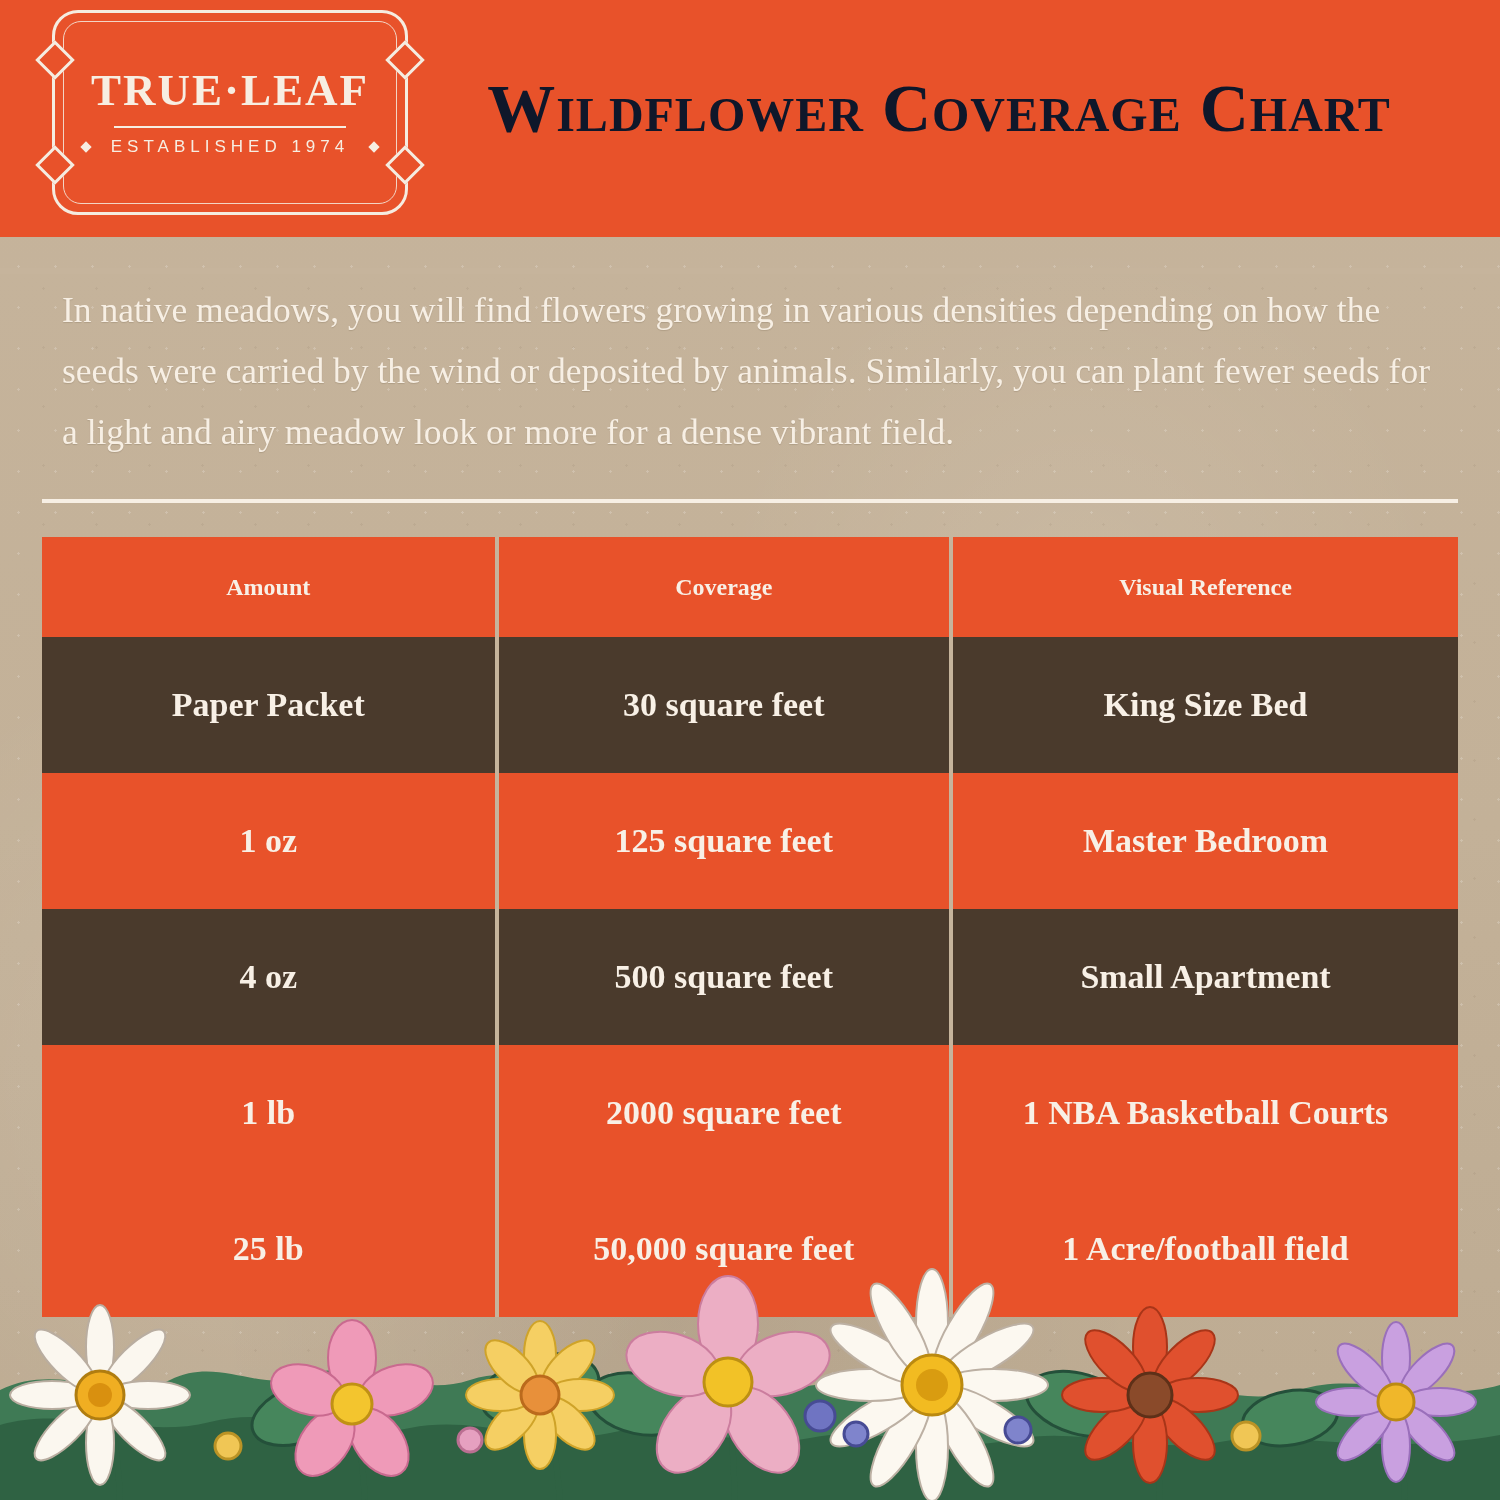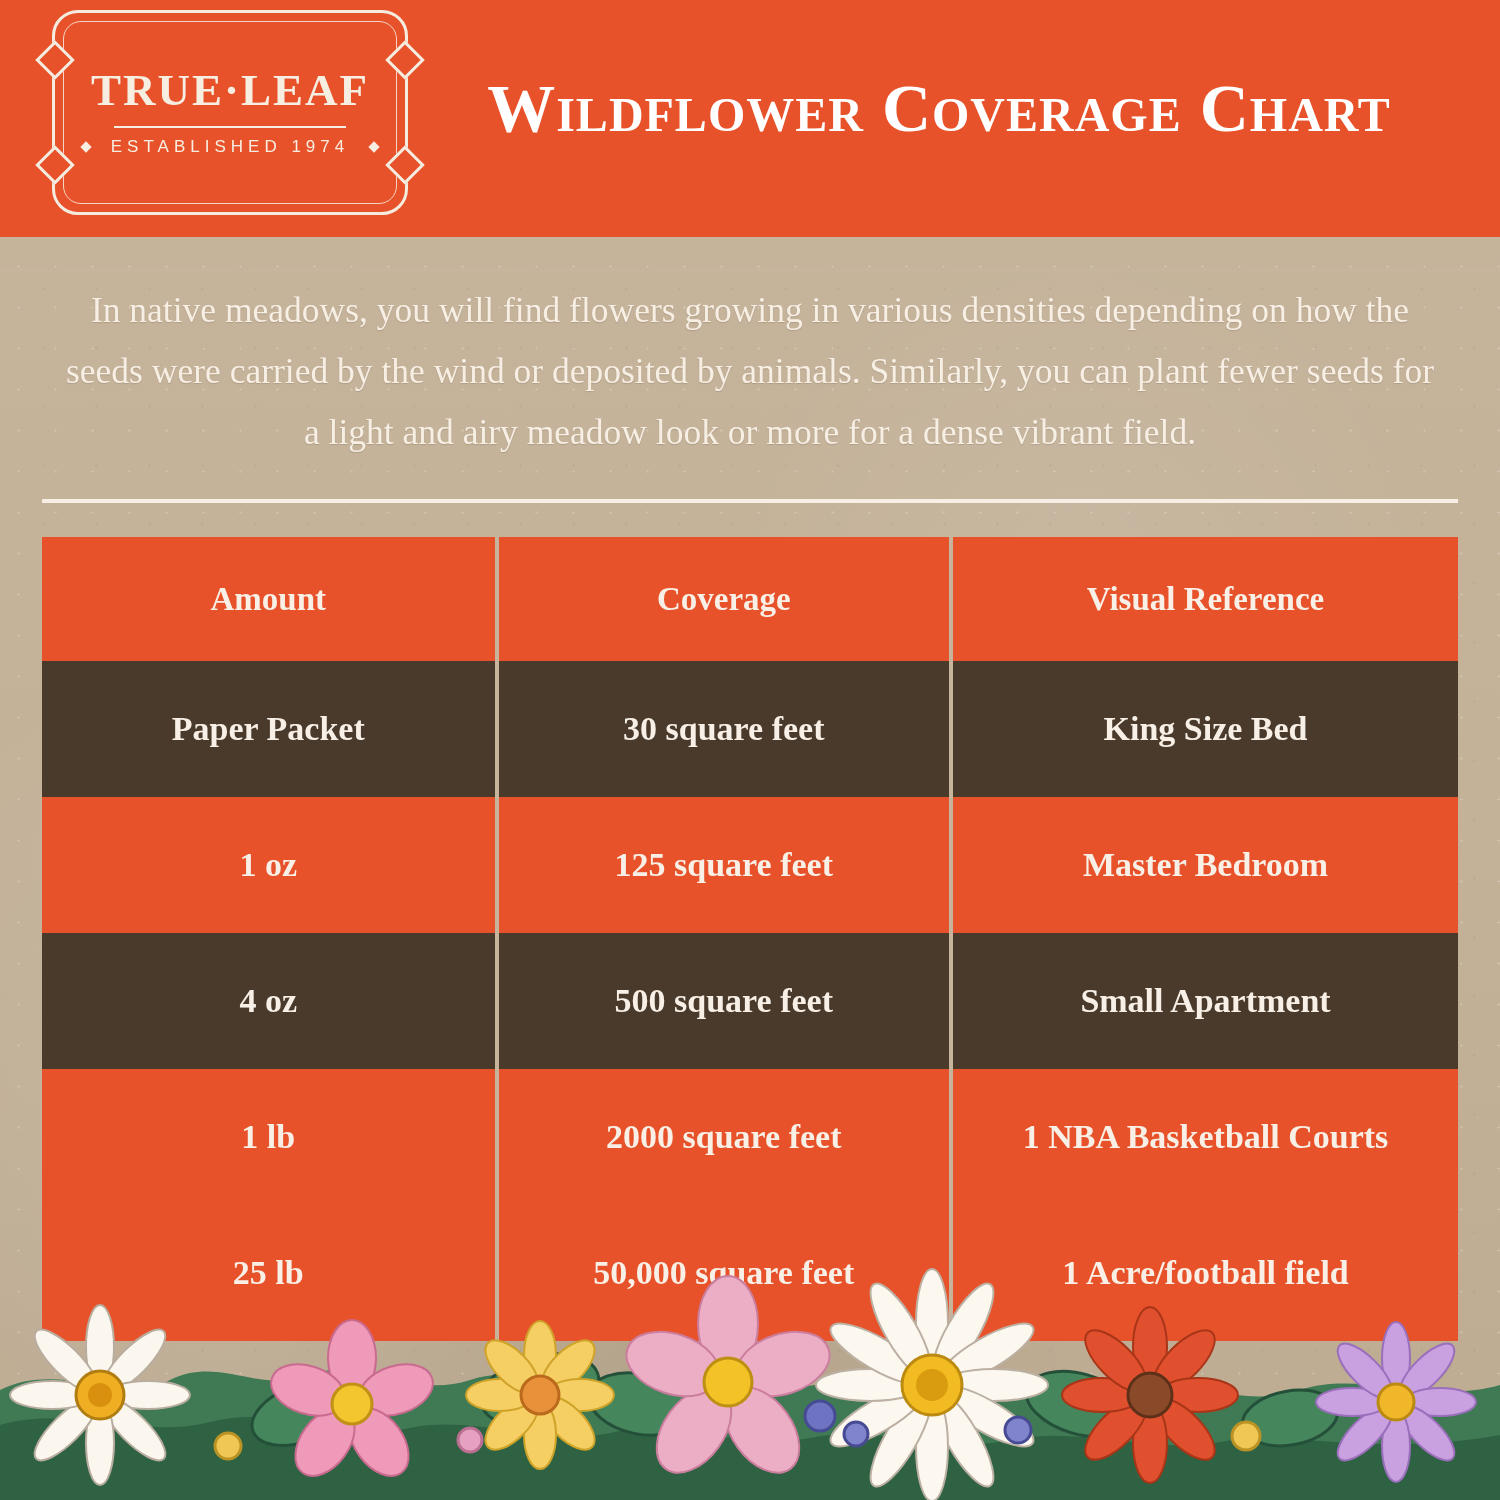--- a/index.html
+++ b/index.html
@@ -178,40 +178,40 @@
     height: 8px;
     background: #f7eee2;
     transform: rotate(45deg);
     flex: 0 0 auto;
   }
 
   
   .title {
     flex: 1 1 auto;
     text-align: center;
-    color: #ffffff;
+    color: #0f172a;
     font-family: "Liberation Serif", serif;
     font-weight: bold;
     font-size: 68px;
     letter-spacing: 1px;
     padding-right: 30px;
     padding-bottom: 8px;
     font-variant: small-caps;
     text-transform: capitalize;
   }
 
   
   .intro {
     position: relative;
     z-index: 3;
     margin: 56px 62px 0 62px;
     color: #f7efe4;
     font-size: 35.5px;
     line-height: 1.72;
-    text-align: center;
+    text-align: left;
     text-shadow: 0 1px 1px rgba(80,60,40,0.18);
   }
   .intro-rule {
     position: relative;
     z-index: 3;
     margin: 36px 42px 0 42px;
     height: 4px;
     background: #f7efe4;
   }
 
@@ -234,24 +234,24 @@
     text-align: center;
     color: #f8f0e6;
     font-family: "Liberation Serif", serif;
     border-right: 4px solid #c6b49c;
   }
   table.coverage th:last-child, table.coverage td:last-child {
     border-right: none;
   }
   table.coverage thead th {
     background: #e8522a;
-    font-size: 33px;
+    font-size: 24px;
     font-weight: bold;
     height: 100px;
-    padding: 12px 6px;
+    padding: 0 6px;
   }
   table.coverage tbody td {
     height: 104px;
     font-size: 34px;
     font-weight: bold;
     padding: 16px 8px;
   }
   tbody tr.dark td { background: #4a3a2c; }
   tbody tr.light td { background: #e8522a; }
 

